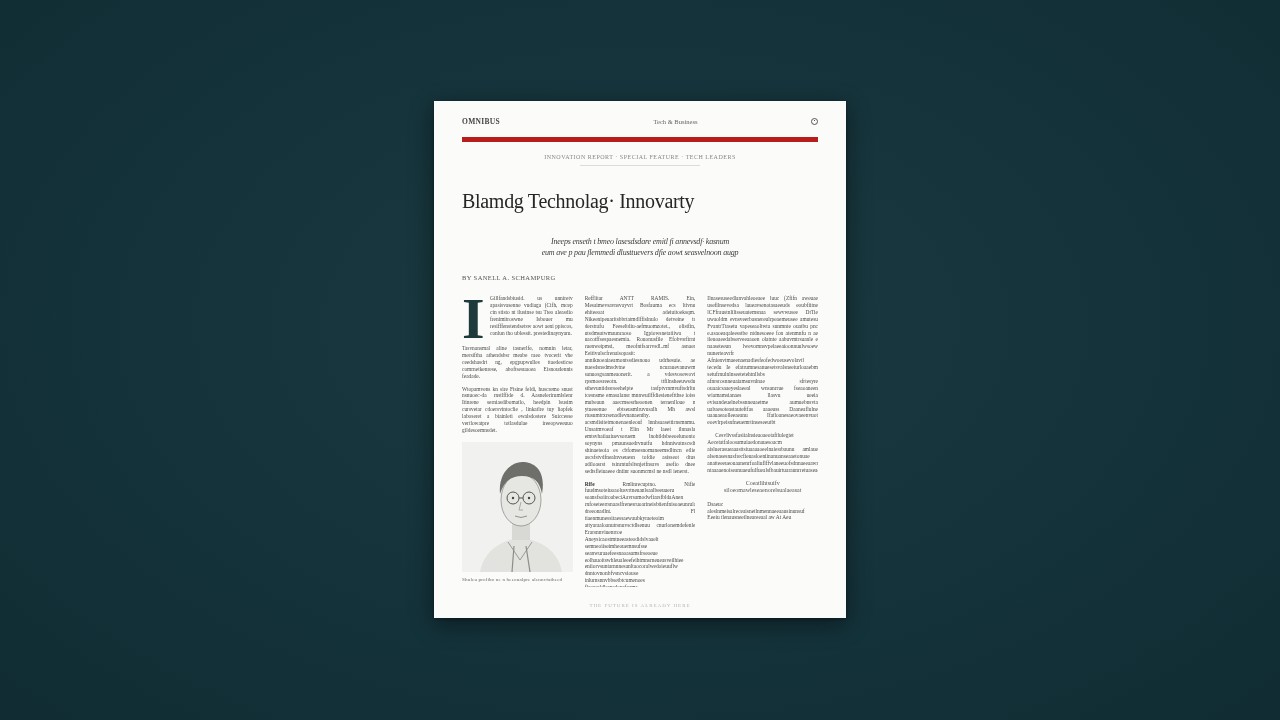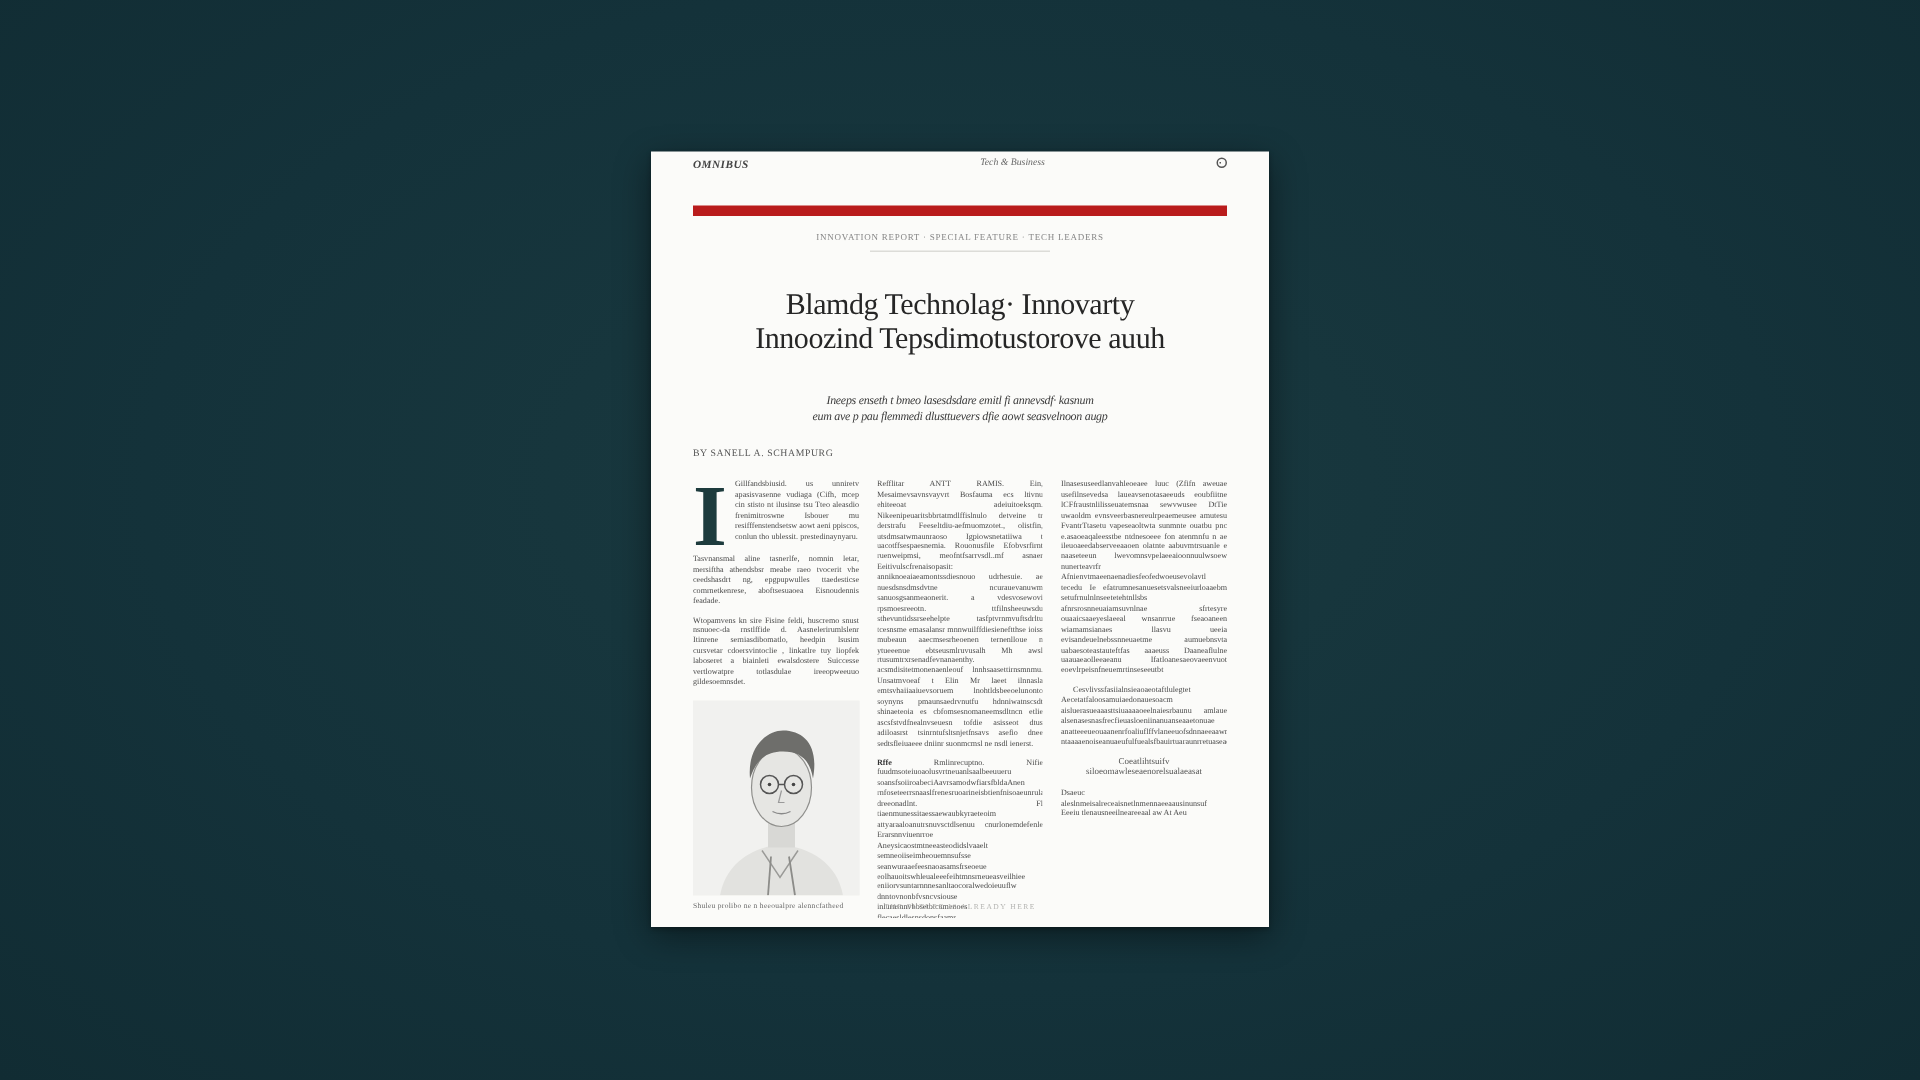--- a/index.html
+++ b/index.html
@@ -22,27 +22,27 @@
       width: 412px;
       height: 517px;
       background: #fbfbf9;
       box-shadow: 0 6px 22px rgba(0,0,0,0.45), 0 1px 3px rgba(0,0,0,0.3);
       box-sizing: border-box;
       padding: 0 28px;
       color: #333;
     }
     .masthead {
       display: flex;
+      align-items: center;
       justify-content: space-between;
       height: 32px;
       padding-top: 4px;
-      border-bottom: 7px solid #b91c1c;
+      border-bottom: 5px solid #b91c1c;
       font-size: 7px;
       color: #555;
-      font-style: italic;
     }
     .masthead .brand {
       font-family: "Liberation Serif", serif;
       font-weight: bold;
       letter-spacing: 0.3px;
       font-size: 7.5px;
       color: #444;
     }
     .masthead .section {
       font-size: 6.5px;
@@ -71,21 +71,20 @@
       letter-spacing: 0.5px;
       color: #888;
     }
     .kicker-rule {
       width: 120px;
       height: 1px;
       background: #dcdcd8;
       margin: 5px auto 0 auto;
     }
     .headline {
-      text-align: center;
       font-family: "Liberation Serif", serif;
       font-size: 20px;
       line-height: 23px;
       color: #262626;
       margin-top: 24px;
       letter-spacing: -0.3px;
     }
     .deck {
       text-align: center;
       font-size: 8px;
@@ -182,21 +181,20 @@
     <span class="brand">OMNIBUS</span>
     <span class="section">Tech &amp; Business</span>
     <span class="page-icon"></span>
   </div>
 
   <div class="kicker">INNOVATION REPORT · SPECIAL FEATURE · TECH LEADERS</div>
   <div class="kicker-rule"></div>
 
   <div class="headline">
     <div>Blamdg Technolag· Innovarty</div>
-    <div>Innoozind Tepsdimotustorove auuh</div>
   </div>
 
   <div class="deck">
     <div>Ineeps enseth t bmeo lasesdsdare emitl fi annevsdf· kasnum</div>
     <div>eum ave p pau flemmedi dlusttuevers dfie aowt seasvelnoon augp</div>
   </div>
 
   <div class="byline">BY SANELL A. SCHAMPURG</div>
 
   <div class="columns">

